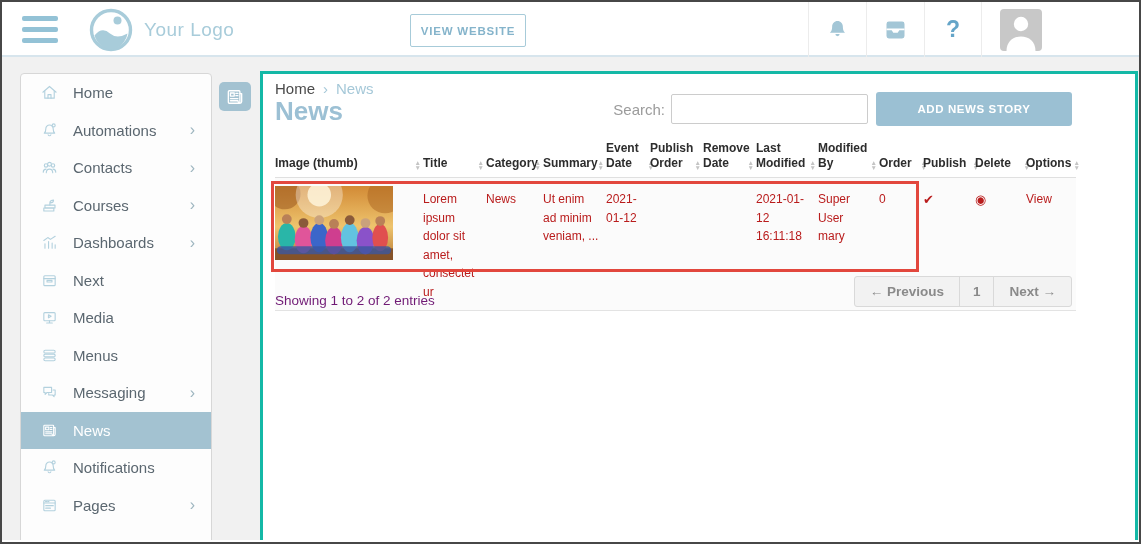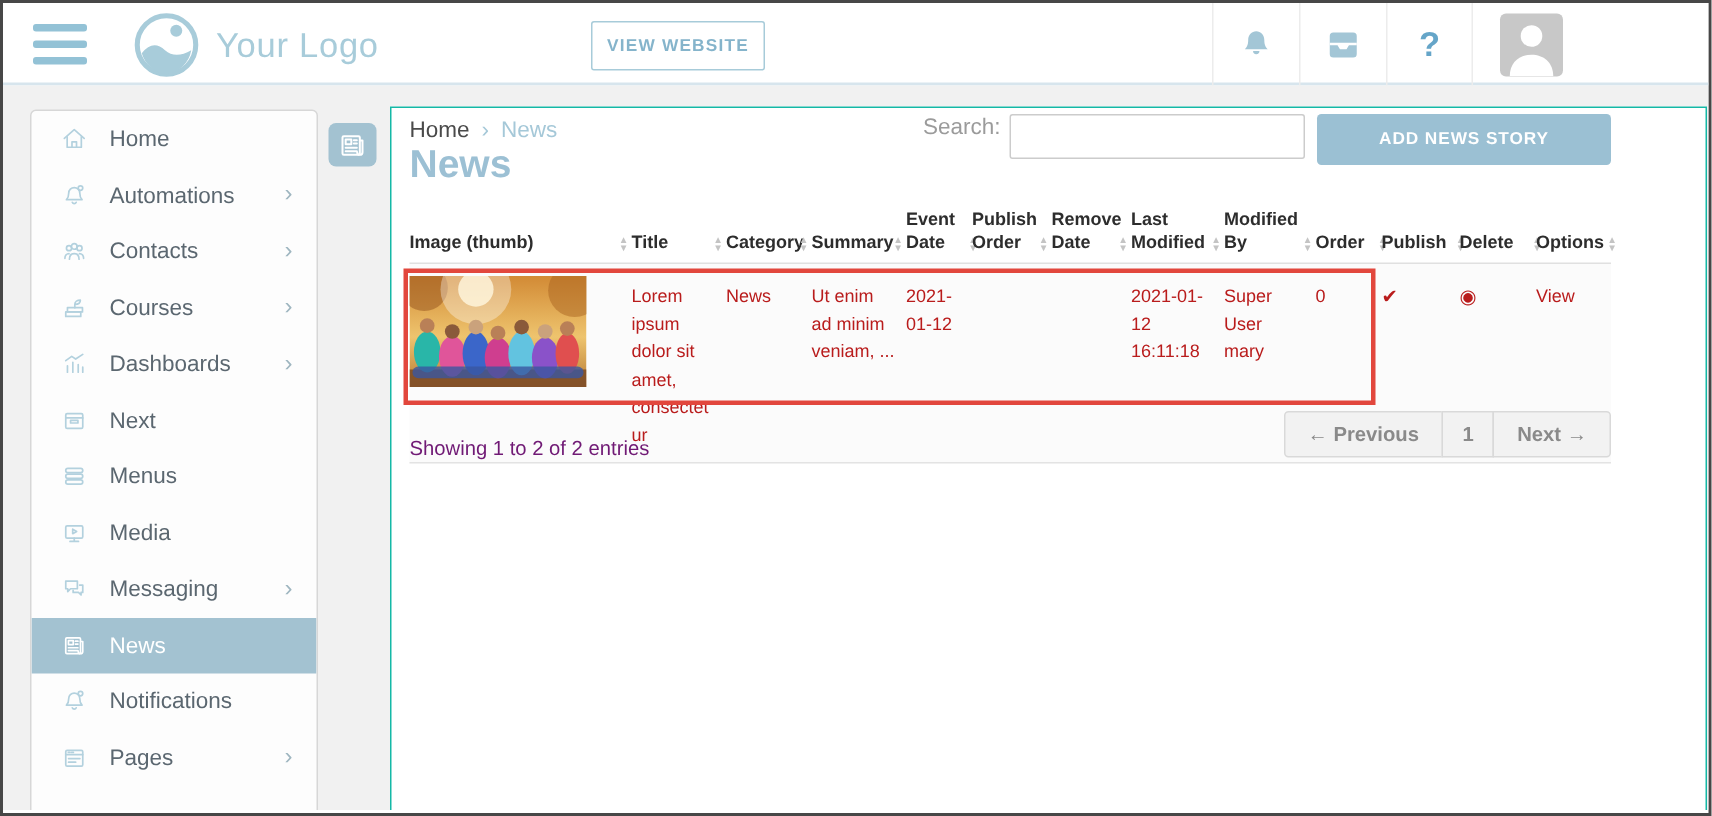--- a/index.html
+++ b/index.html
@@ -9,47 +9,47 @@
     background:#ffffff;
     border:2px solid #474747;
     overflow:hidden;
     position:relative;
   }
   
   .topbar { position:relative; height:55px; background:#fff; border-bottom:2px solid #d7e5ed; }
   .hamburger { position:absolute; left:20px; top:14px; width:36px; height:27px; display:flex; flex-direction:column; justify-content:space-between; cursor:pointer; }
   .hamburger span { display:block; height:5px; background:#93c2d6; border-radius:2px; }
   .logo-wrap { position:absolute; left:86px; top:5px; display:flex; align-items:center; gap:10px; }
-  .logo-text { font-size:23px; color:#a8ccda; letter-spacing:.5px; }
-  .view-website { position:absolute; left:392px; top:12px; width:116px; height:33px; background:#fff; border:1px solid #a7cbd9; border-radius:2px; color:#85b4cb; font-weight:bold; font-size:11.5px; letter-spacing:.8px; font-family:"Liberation Sans",sans-serif; cursor:pointer; }
+  .logo-text { font-size:19px; color:#a8ccda; letter-spacing:.5px; }
+  .view-website { position:absolute; left:408px; top:12px; width:116px; height:33px; background:#fff; border:1px solid #a7cbd9; border-radius:2px; color:#85b4cb; font-weight:bold; font-size:11.5px; letter-spacing:.8px; font-family:"Liberation Sans",sans-serif; cursor:pointer; }
   .top-icons { position:absolute; left:806px; top:0; height:55px; display:flex; align-items:center; }
   .ticell { width:58px; height:55px; display:flex; align-items:center; justify-content:center; border-left:1px solid #ececec; cursor:pointer; }
   .ticell.last { border-right:1px solid #ececec; }
   .help-glyph { font-size:23px; font-weight:bold; color:#65a5c8; }
   .avatar { margin-left:18px; width:42px; height:42px; background:#c8c8c8; border-radius:4px; overflow:hidden; cursor:pointer; }
   
   .main { position:relative; height:483px; background:#f1f1f1; overflow:hidden; }
   
   .sidebar { position:absolute; left:18px; top:16px; width:192px; bottom:-20px; background:#fdfdfd; border:1px solid #d7d7d7; border-radius:4px; overflow:hidden; }
   .s-item { position:relative; height:37.5px; display:flex; align-items:center; padding-left:20px; cursor:pointer; color:#b3d1de; }
   .s-ico { width:18px; height:18px; display:flex; align-items:center; }
   .s-lbl { margin-left:14px; font-size:15px; color:#5b6770; }
   .s-chev { position:absolute; right:16px; font-size:16px; color:#9fb6c0; line-height:1; }
   .s-item.sel { background:#a3c2d1; color:#ffffff; }
   .s-item.sel .s-lbl { color:#ffffff; }
   svg.li { width:17px; height:17px; stroke:currentColor; fill:none; stroke-width:1.2; stroke-linecap:round; stroke-linejoin:round; }
   
   .quick-news { position:absolute; left:217px; top:25px; width:32px; height:29px; background:#a3c2d1; border-radius:5px; display:flex; align-items:center; justify-content:center; color:#fff; cursor:pointer; z-index:4; }
   
-  .content { position:absolute; left:258px; top:14px; right:1px; bottom:-5px; background:#ffffff; border:1px solid #14b8a6; }
+  .content { position:absolute; left:258px; top:14px; right:1px; bottom:-5px; background:#ffffff; border:3px solid #14b8a6; }
   .breadcrumb { position:absolute; left:12px; top:6px; font-size:15px; color:#4a4a4a; }
   .breadcrumb .sep { color:#a5c8d8; margin:0 8px; }
   .breadcrumb .cur { color:#a5c8d8; }
   .page-title { position:absolute; left:12px; top:22px; font-size:26px; font-weight:bold; color:#9cc0d4; }
-  .search-row { position:absolute; right:63px; top:4px; display:flex; align-items:flex-start; }
+  .search-row { position:absolute; right:63px; top:18px; display:flex; align-items:center; }
   .search-lbl { font-size:15px; color:#9b9b9b; margin-right:6px; }
   .search-input { width:197px; height:30px; border:1px solid #cccccc; border-radius:2px; padding:0 8px; font-size:13px; font-family:"Liberation Sans",sans-serif; }
   .add-btn { margin-left:8px; width:196px; height:34px; background:#9bc0d3; border:none; border-radius:3px; color:#ffffff; font-weight:bold; font-size:11.5px; letter-spacing:.6px; font-family:"Liberation Sans",sans-serif; cursor:pointer; }
   
   .table-wrap { position:absolute; left:12px; top:64px; width:801px; }
   .thead, .trow { display:grid; grid-template-columns:148px 63px 57px 63px 44px 53px 53px 62px 61px 44px 52px 51px 50px; }
   .thead { border-bottom:1px solid #e0e0e0; align-items:end; padding-bottom:6px; min-height:40px; }
   .th { position:relative; font-size:12px; font-weight:bold; color:#2d2d2d; line-height:1.25; padding-right:12px; cursor:pointer; }
   .th .sort { position:absolute; right:2px; bottom:1px; display:flex; flex-direction:column; line-height:5px; font-size:6.5px; color:#c4c4c4; }
   .th.tight { padding-right:0; }
@@ -235,32 +235,32 @@
       <span class="s-ico">
           <svg class="li">
             <use href="#i-files"></use>
           </svg>
         </span>
       <span class="s-lbl">Next</span>
     </div>
     <div class="s-item">
       <span class="s-ico">
           <svg class="li">
+            <use href="#i-media"></use>
+          </svg>
+        </span>
+      <span class="s-lbl">Media</span>
+    </div>
+    <div class="s-item">
+      <span class="s-ico">
+          <svg class="li">
             <use href="#i-menus"></use>
           </svg>
         </span>
       <span class="s-lbl">Menus</span>
-    </div>
-    <div class="s-item">
-      <span class="s-ico">
-          <svg class="li">
-            <use href="#i-media"></use>
-          </svg>
-        </span>
-      <span class="s-lbl">Media</span>
     </div>
     <div class="s-item">
       <span class="s-ico">
           <svg class="li">
             <use href="#i-msg"></use>
           </svg>
         </span>
       <span class="s-lbl">Messaging</span>
       <span class="s-chev">›</span>
     </div>

